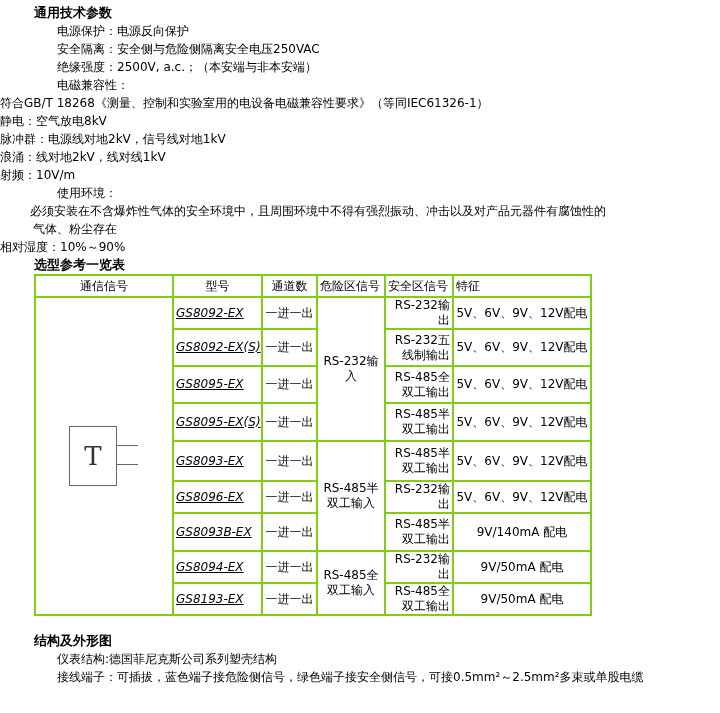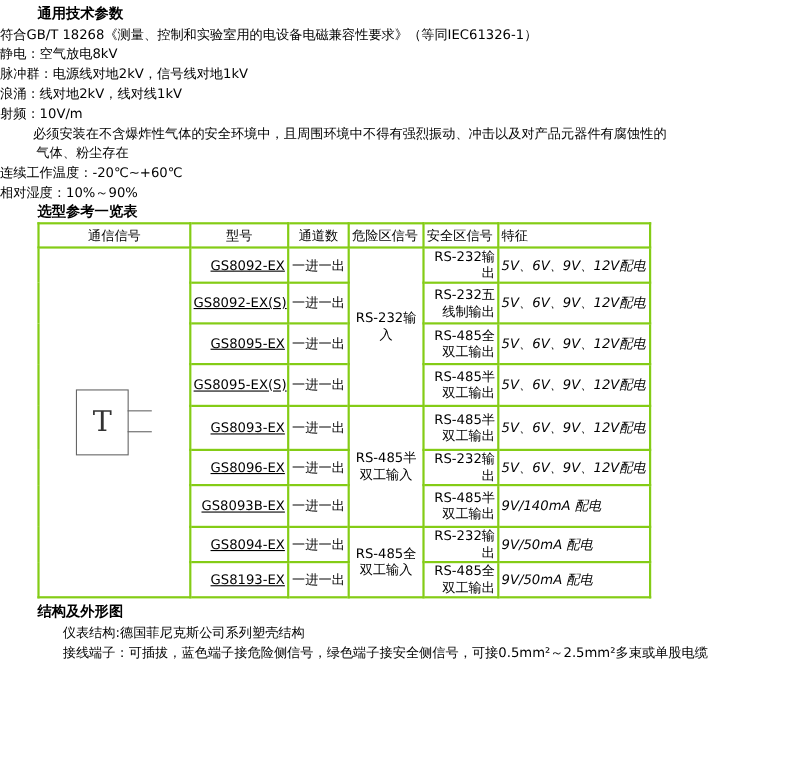--- a/index.html
+++ b/index.html
@@ -29,63 +29,71 @@
     padding:0 2px;
     font-weight:normal;
     font-size:12px;
     line-height:15px;
     vertical-align:middle;
     overflow:hidden;
   }
   table.sel th{height:20px;}
   th.hc{text-align:center;}
   th.hl{text-align:left;}
-  td.model{text-align:right;padding:0 1px;white-space:nowrap;}
+  td.model{text-align:left;padding:0 1px;white-space:nowrap;font-style:italic;}
   .mlink{text-decoration:underline;}
   td.chan{text-align:center;white-space:nowrap;}
   td.hazard{text-align:center;margin-left:29px;}
   td.safe{text-align:right;}
-  td.feat{text-align:left;padding:0 1px;white-space:nowrap;font-style:italic;}
+  td.feat{text-align:center;padding:0 1px;white-space:nowrap;}
   td.diagcell{text-align:center;vertical-align:middle;}
   .tboxwrap{width:70px;margin:0 auto;}
   .tbox{
     width:46px;height:58px;border:1px solid #666;
     position:relative;
     display:flex;align-items:center;justify-content:center;
     font-family:"DejaVu Serif","Liberation Serif",serif;
     font-size:26px;color:#333;
   }
   .tbox::before,.tbox::after{
     content:"";position:absolute;left:100%;width:22px;height:1px;background:#666;
   }
   .tbox::before{top:31%;}
   .tbox::after{top:64%;}
-  .sec-struct{margin-top:4px;}
+  .sec-struct{margin-top:16px;}
 </style>
 </head>
 <body>
 
 <div class="page">
 
   <div class="heading">通用技术参数</div>
 
+  <div class="l1" id="c-l1a">
+      <div class="line">电源保护：电源反向保护</div>
+      <div class="line">安全隔离：安全侧与危险侧隔离安全电压250VAC</div>
+      <div class="line">绝缘强度：2500V, a.c.；（本安端与非本安端）</div>
+      <div class="line">电磁兼容性：</div>
+    </div>
   <div class="l2" id="c-l2a">
       <div class="line">符合GB/T 18268《测量、控制和实验室用的电设备电磁兼容性要求》（等同IEC61326-1）</div>
       <div class="line">静电：空气放电8kV</div>
       <div class="line">脉冲群：电源线对地2kV，信号线对地1kV</div>
       <div class="line">浪涌：线对地2kV，线对线1kV</div>
       <div class="line">射频：10V/m</div>
     </div>
 
+  <div class="l1">
+    <div class="line">使用环境：</div>
+  </div>
   <div>
     <div class="env-first">必须安装在不含爆炸性气体的安全环境中，且周围环境中不得有强烈振动、冲击以及对产品元器件有腐蚀性的</div>
     <div class="env-wrap">气体、粉尘存在</div>
   </div>
   <div class="l2" id="c-l2b">
-      <div class="line">连续工作温度：-20℃~+60℃</div>
       <div class="line">相对湿度：10%～90%</div>
     </div>
 
   <div class="heading">选型参考一览表</div>
 
   <table class="sel">
     <colgroup>
       <col style="width:138px">
         <col style="width:89px">
         <col style="width:55px">

